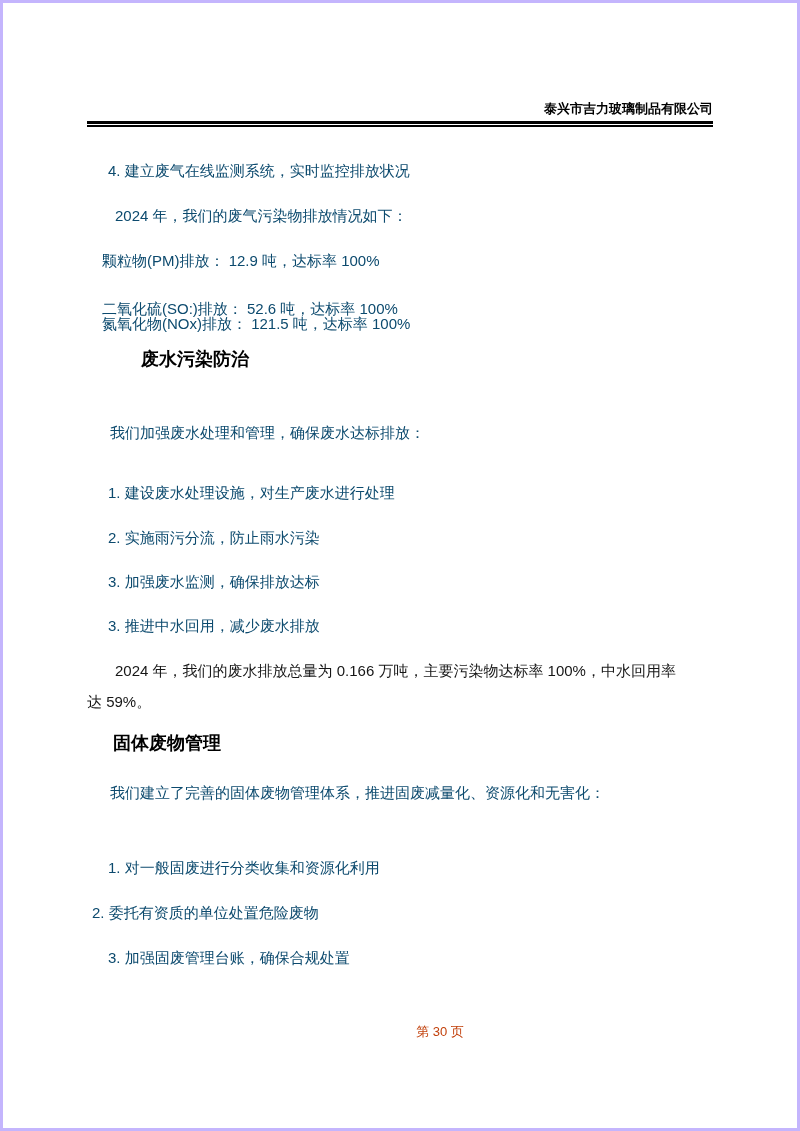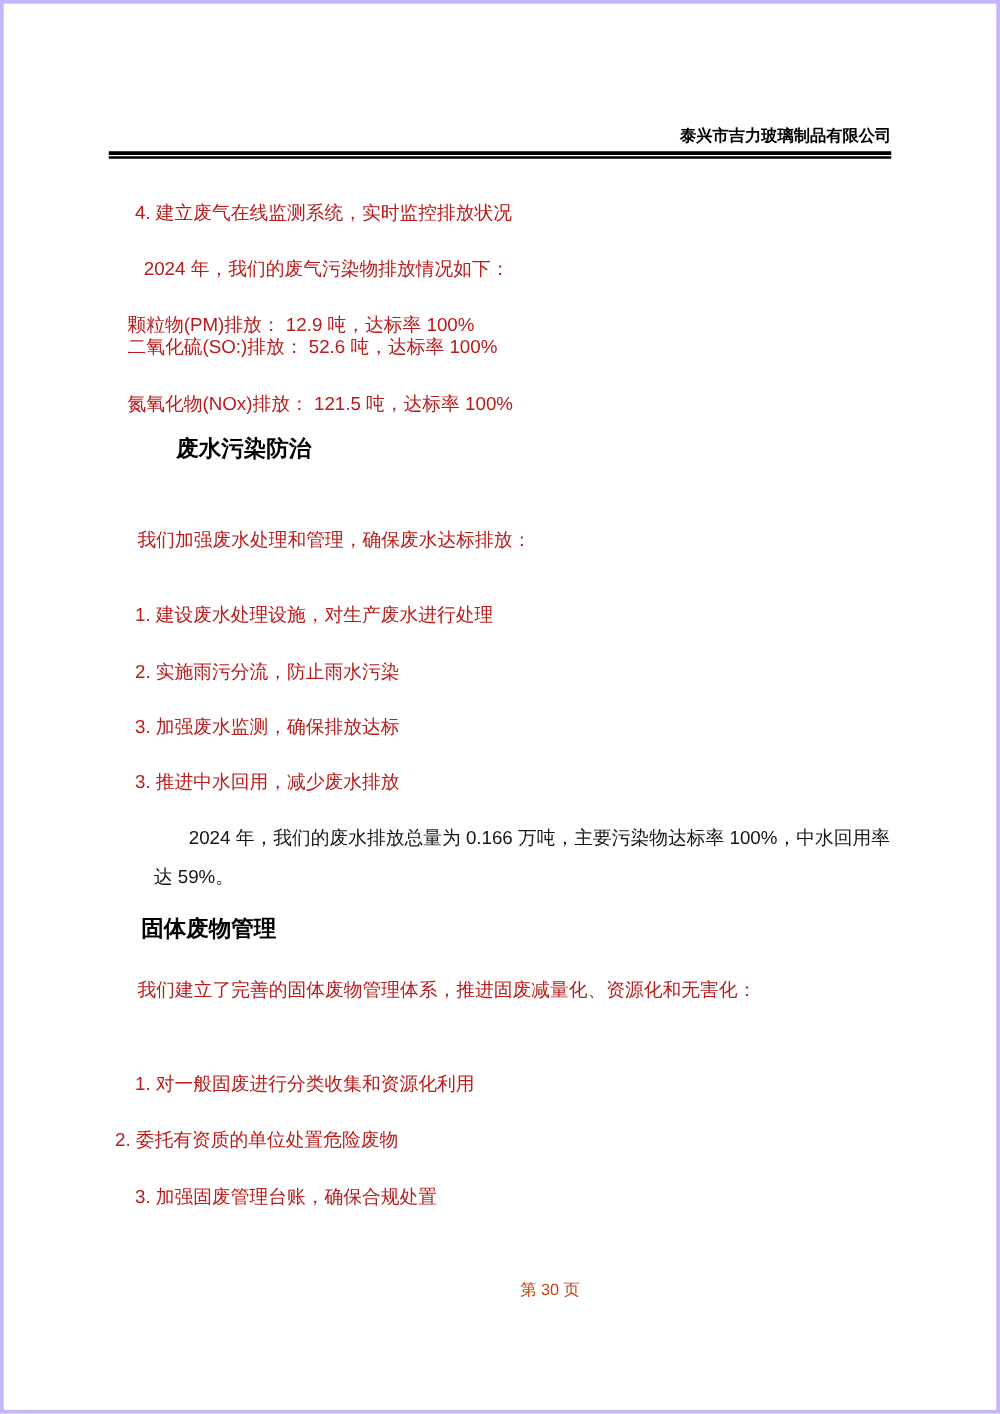--- a/index.html
+++ b/index.html
@@ -33,42 +33,42 @@
     right: 84px;
     height: 1px;
     background: #ffffff;
     border-top: 3px solid #000000;
     border-bottom: 2px solid #000000;
   }
   .t {
     position: absolute;
     font-size: 15px;
     line-height: 17px;
-    color: #b91c1c;
+    color: #0c4a6e;
     white-space: nowrap;
   }
   .h {
     position: absolute;
     font-size: 18px;
     line-height: 20px;
     font-weight: bold;
     color: #000000;
     white-space: nowrap;
   }
   .para {
     position: absolute;
     left: 84px;
     width: 633px;
     font-size: 15px;
     line-height: 31px;
     color: #161616;
     text-align: justify;
   }
   .para .indent { text-indent: 28px; }
-  .para .line { white-space: nowrap; margin-left: 36px; }
+  .para .line { white-space: nowrap; }
   .footer-page {
     position: absolute;
     top: 1020px;
     left: 0;
     width: 100%;
     text-align: center;
     font-size: 13px;
     color: #c2410c;
     margin-left: 40px;
   }
@@ -80,21 +80,21 @@
 
   <div class="hdr-company">泰兴市吉力玻璃制品有限公司</div>
   <div class="hdr-rule"></div>
 
   <div class="t" style="top:159px; left:105px;">4. 建立废气在线监测系统，实时监控排放状况</div>
 
   <div class="t" style="top:204px; left:112px;">2024 年，我们的废气污染物排放情况如下：</div>
 
   <div class="t" style="top:249px; left:99px;">颗粒物(PM)排放： 12.9 吨，达标率 100%</div>
 
-  <div class="t" style="top:266px; left:99px;text-align:right;">二氧化硫(SO:)排放： 52.6 吨，达标率 100%</div>
+  <div class="t" style="top:297px; left:99px;text-align:right;">二氧化硫(SO:)排放： 52.6 吨，达标率 100%</div>
 
   <div class="t" style="top:312px; left:99px;">氮氧化物(NOx)排放： 121.5 吨，达标率 100%</div>
 
   <div class="h" style="top:346px; left:110px;margin-left:28px;">废水污染防治</div>
 
   <div class="t" style="top:402px; left:107px;margin-top:19px;">我们加强废水处理和管理，确保废水达标排放：</div>
 
   <div class="t" style="top:481px; left:105px;">1. 建设废水处理设施，对生产废水进行处理</div>
 
   <div class="t" style="top:526px; left:105px;">2. 实施雨污分流，防止雨水污染</div>

